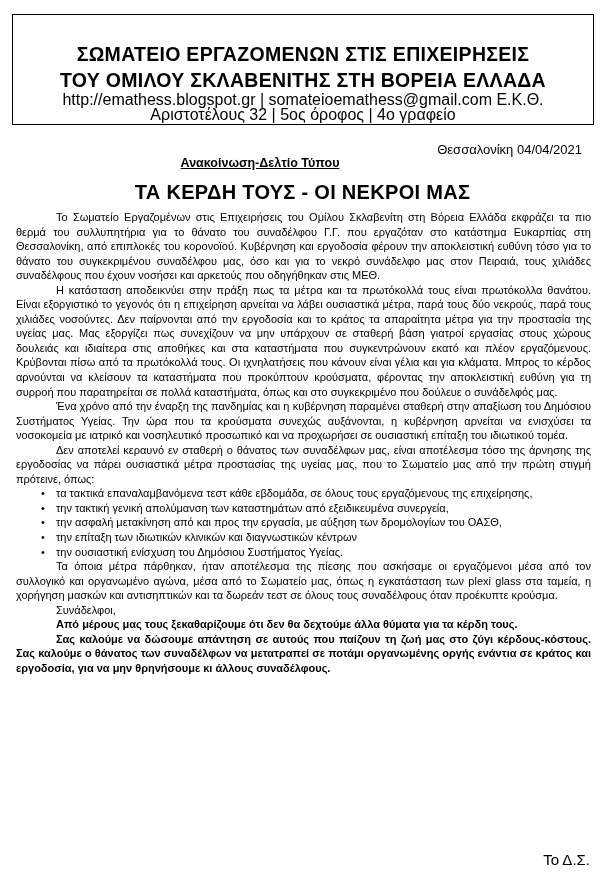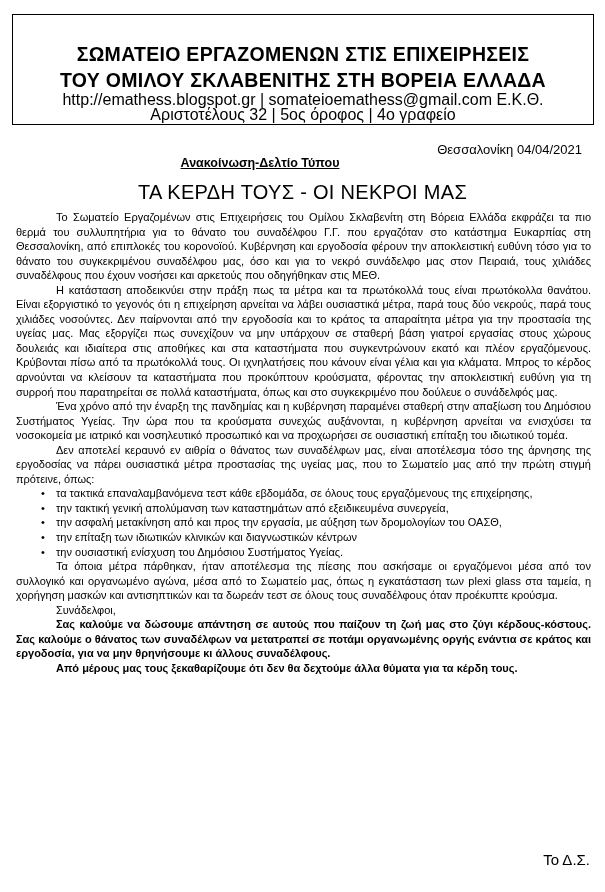--- a/index.html
+++ b/index.html
@@ -19,21 +19,21 @@
     .contact-line { font-size: 16px; line-height: 14.5px; white-space: nowrap; }
     .date {
       position: absolute; right: 23px; top: 142px; font-size: 13px; line-height: 15px;
     }
     .doc-type {
       position: absolute; left: 0; width: 520px; top: 156px; text-align: center;
       font-size: 12.5px; font-weight: bold; text-decoration: underline; line-height: 15px;
     }
     .main-title {
       position: absolute; left: 0; width: 605px; top: 180px; text-align: center;
-      font-size: 20px; font-weight: normal; line-height: 24px; letter-spacing: 0.3px;
+      font-size: 20px; font-weight: bold; line-height: 24px; letter-spacing: 0.3px;
     }
     .body-text {
       position: absolute; left: 16px; top: 210px; width: 575px;
       font-size: 11px; line-height: 14.55px;
     }
     .body-text p { margin: 0; text-align: justify; text-indent: 40px; }
     .body-text p.noindent { text-indent: 0; }
     .body-text p.bold { font-weight: bold; }
     .body-text ul { margin: 0; padding: 0; list-style: none; }
     .body-text li { position: relative; padding-left: 40px; text-align: justify; }
@@ -55,29 +55,29 @@
 </div>
 
 <div class="date">Θεσσαλονίκη 04/04/2021</div>
 <div class="doc-type">Ανακοίνωση-Δελτίο Τύπου</div>
 <div class="main-title">ΤΑ ΚΕΡΔΗ ΤΟΥΣ - ΟΙ ΝΕΚΡΟΙ ΜΑΣ</div>
 
 <div class="body-text">
   <p>Το Σωματείο Εργαζομένων στις Επιχειρήσεις του Ομίλου Σκλαβενίτη στη Βόρεια Ελλάδα εκφράζει τα πιο θερμά του συλλυπητήρια για το θάνατο του συναδέλφου Γ.Γ. που εργαζόταν στο κατάστημα Ευκαρπίας στη Θεσσαλονίκη, από επιπλοκές του κορονοϊού.  Κυβέρνηση και εργοδοσία φέρουν την αποκλειστική ευθύνη τόσο για το θάνατο του συγκεκριμένου συναδέλφου μας, όσο και για το νεκρό συνάδελφο μας στον Πειραιά, τους χιλιάδες συναδέλφους που έχουν νοσήσει και αρκετούς που οδηγήθηκαν στις ΜΕΘ.</p>
   <p>Η κατάσταση αποδεικνύει στην πράξη πως τα μέτρα και τα πρωτόκολλά τους είναι πρωτόκολλα θανάτου. Είναι εξοργιστικό το γεγονός ότι η επιχείρηση αρνείται να λάβει ουσιαστικά μέτρα, παρά τους δύο νεκρούς, παρά τους χιλιάδες νοσούντες. Δεν παίρνονται από την εργοδοσία και το κράτος τα απαραίτητα μέτρα για την προστασία της υγείας μας. Μας εξοργίζει πως συνεχίζουν να μην υπάρχουν σε σταθερή βάση γιατροί εργασίας στους χώρους δουλειάς και ιδιαίτερα στις αποθήκες και στα καταστήματα που συγκεντρώνουν εκατό και πλέον εργαζόμενους. Κρύβονται πίσω από τα πρωτόκολλά τους. Οι ιχνηλατήσεις που κάνουν είναι γέλια και για κλάματα. Μπρος το κέρδος αρνούνται να κλείσουν τα καταστήματα που προκύπτουν κρούσματα, φέροντας την αποκλειστική ευθύνη για τη συρροή που παρατηρείται σε πολλά καταστήματα, όπως και στο συγκεκριμένο που δούλευε ο συνάδελφός μας.</p>
   <p>Ένα χρόνο από την έναρξη της πανδημίας και η κυβέρνηση παραμένει σταθερή στην απαξίωση του Δημόσιου Συστήματος Υγείας. Την ώρα που τα κρούσματα συνεχώς αυξάνονται, η κυβέρνηση αρνείται να ενισχύσει τα νοσοκομεία με ιατρικό και νοσηλευτικό προσωπικό και να προχωρήσει σε ουσιαστική επίταξη του ιδιωτικού τομέα.</p>
-  <p>Δεν αποτελεί κεραυνό εν αιθρία ο θάνατος των συναδέλφων μας, είναι αποτέλεσμα  τόσο της άρνησης της εργοδοσίας να πάρει ουσιαστικά μέτρα προστασίας της υγείας μας, που το Σωματείο μας από την πρώτη στιγμή πρότεινε, όπως:</p>
+  <p>Δεν αποτελεί κεραυνό εν σταθερή ο θάνατος των συναδέλφων μας, είναι αποτέλεσμα  τόσο της άρνησης της εργοδοσίας να πάρει ουσιαστικά μέτρα προστασίας της υγείας μας, που το Σωματείο μας από την πρώτη στιγμή πρότεινε, όπως:</p>
   <ul>
     <li><span class="bullet">•</span><span>τα τακτικά επαναλαμβανόμενα τεστ κάθε εβδομάδα, σε όλους τους εργαζόμενους της επιχείρησης,</span></li>
     <li><span class="bullet">•</span><span>την τακτική γενική απολύμανση των καταστημάτων από εξειδικευμένα συνεργεία,</span></li>
   </ul>
   <ul>
     <li><span class="bullet">•</span><span>την ασφαλή μετακίνηση από και προς την εργασία, με αύξηση των δρομολογίων του ΟΑΣΘ,</span></li>
     <li><span class="bullet">•</span><span>την επίταξη των ιδιωτικών κλινικών και διαγνωστικών κέντρων</span></li>
     <li><span class="bullet">•</span><span>την ουσιαστική ενίσχυση του Δημόσιου Συστήματος Υγείας.</span></li>
   </ul>
   <p>Τα όποια μέτρα πάρθηκαν, ήταν αποτέλεσμα της πίεσης που ασκήσαμε οι εργαζόμενοι μέσα από τον συλλογικό και οργανωμένο αγώνα, μέσα από το Σωματείο μας, όπως η εγκατάσταση των plexi glass στα ταμεία, η χορήγηση μασκών και αντισηπτικών και τα δωρεάν τεστ σε όλους τους συναδέλφους όταν προέκυπτε κρούσμα.</p>
   <p>Συνάδελφοι,</p>
+  <p class="bold">Από μέρους μας τους ξεκαθαρίζουμε ότι δεν θα δεχτούμε άλλα θύματα για τα κέρδη τους.</p>
   <p class="bold">Σας καλούμε να δώσουμε απάντηση σε αυτούς που παίζουν τη ζωή μας στο ζύγι κέρδους-κόστους. Σας καλούμε ο θάνατος των συναδέλφων να μετατραπεί σε ποτάμι οργανωμένης οργής ενάντια σε κράτος και εργοδοσία, για να μην θρηνήσουμε κι άλλους συναδέλφους.</p>
-  <p class="bold">Από μέρους μας τους ξεκαθαρίζουμε ότι δεν θα δεχτούμε άλλα θύματα για τα κέρδη τους.</p>
 </div>
 
 <div class="signature">Το Δ.Σ.</div>
 
 </body></html>

